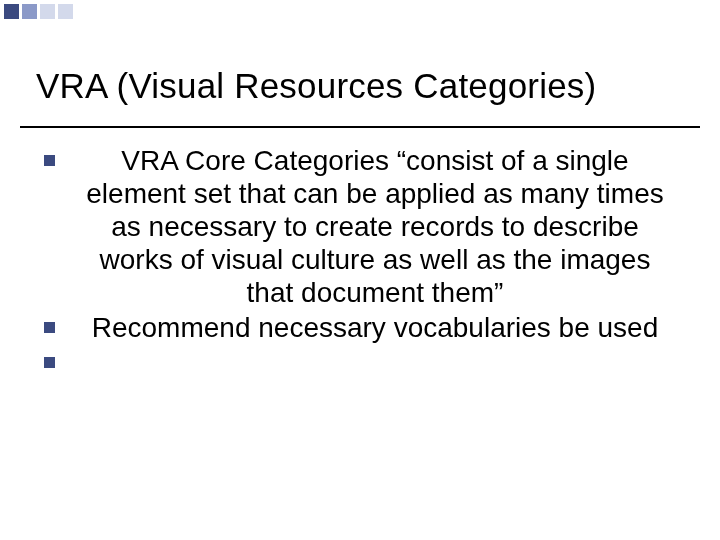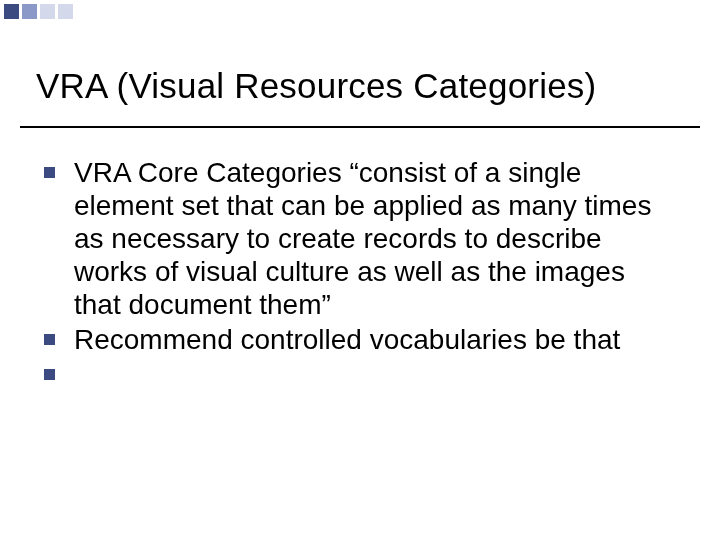--- a/index.html
+++ b/index.html
@@ -43,25 +43,26 @@
   .hr {
     position: absolute;
     top: 126px;
     left: 20px;
     right: 20px;
     height: 0;
     border-top: 2px solid #000;
   }
   .body {
     position: absolute;
-    top: 156px;
+    top: 144px;
     left: 44px;
     right: 44px;
     font-size: 28px;
     line-height: 1.18;
+    text-align: center;
   }
   .item {
     position: relative;
     padding-left: 30px;
     margin-bottom: 2px;
   }
   .bullet {
     position: absolute;
     left: 0;
     top: 11px;
@@ -91,21 +92,21 @@
 
   <div class="body">
 
     <div class="item">
       <span class="bullet"></span>
       <span>VRA Core Categories “consist of a single element set that can be applied as many times as necessary to create records to describe works of visual culture as well as the images that document them”</span>
     </div>
 
     <div class="item">
       <span class="bullet"></span>
-      <span>Recommend controlled vocabularies be that</span>
+      <span>Recommend necessary vocabularies be used</span>
     </div>
 
     <div class="item">
       <span class="bullet"></span>
     </div>
 
   </div>
 
 </div>
 

